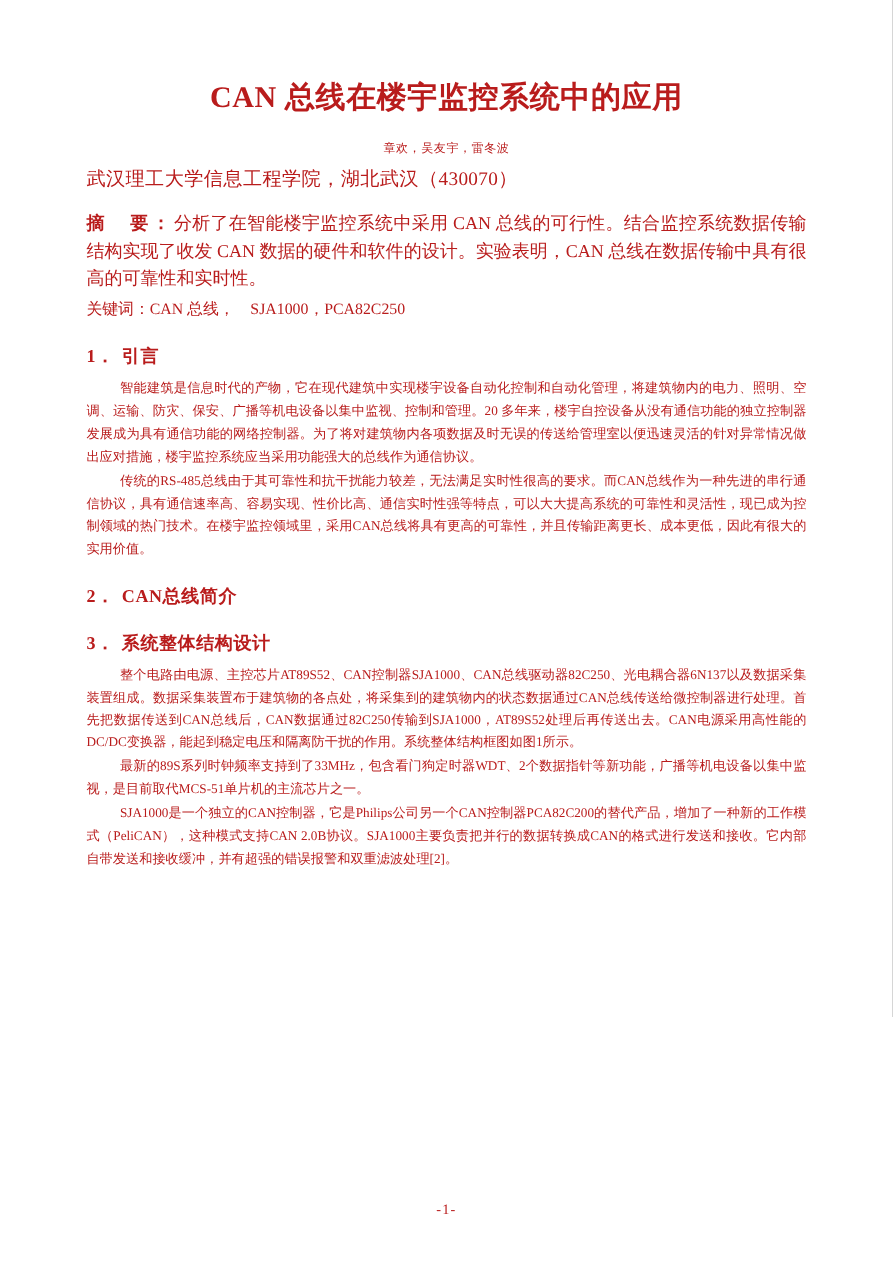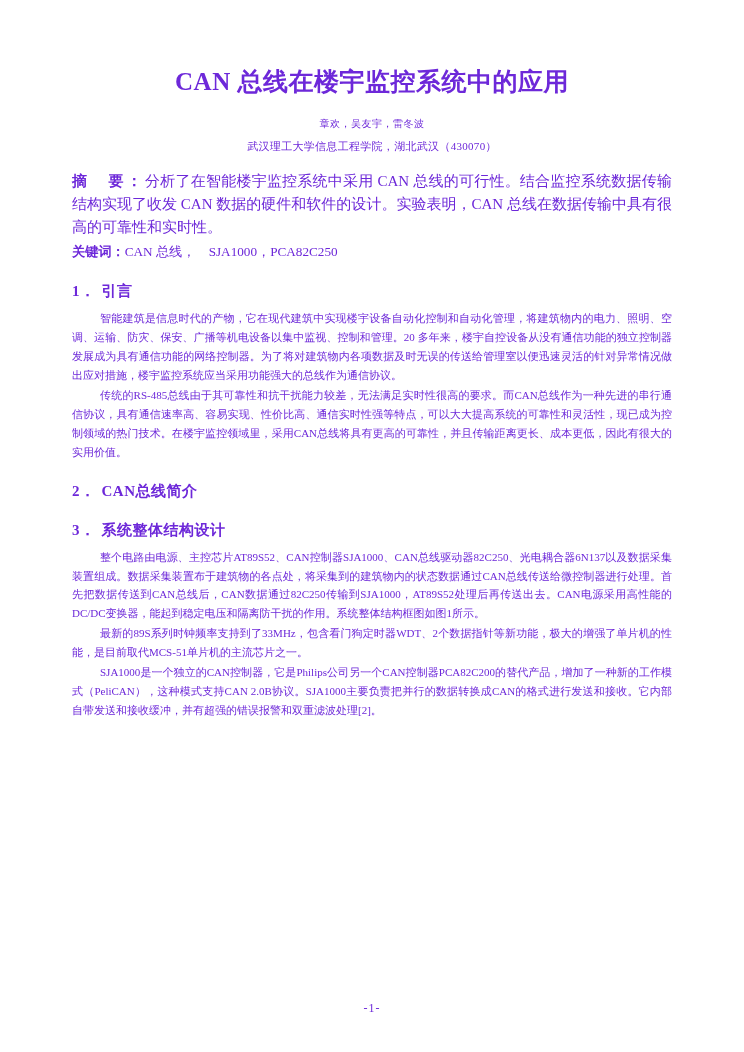--- a/index.html
+++ b/index.html
@@ -9,21 +9,21 @@
   }
   .page {
     width: 744px;
     height: 1052px;
     background: #ffffff;
     position: relative;
     box-sizing: border-box;
     margin: 0 auto;
     overflow: hidden;
     font-family: "Liberation Serif", "DejaVu Serif", serif;
-    color: #6d28d9;
+    color: #b91c1c;
   }
   .content {
     position: absolute;
     left: 72px;
     right: 72px;
     top: 66px;
   }
   .doc-title {
     font-family: "Liberation Serif", "DejaVu Serif", serif;
     font-size: 25px;
@@ -33,41 +33,40 @@
     margin: 0 0 18px 0;
     line-height: 1.3;
   }
   .authors {
     text-align: center;
     font-size: 10px;
     margin: 0 0 8px 0;
     letter-spacing: 0.5px;
   }
   .affiliation {
-    text-align: center;
-    font-size: 11px;
+    font-size: 16px;
     margin: 0 0 16px 0;
     letter-spacing: 0.3px;
   }
   .abstract-block {
     font-size: 15px;
     line-height: 1.55;
     text-align: justify;
     margin-bottom: 2px;
   }
   .abstract-label {
     font-weight: bold;
     letter-spacing: 3px;
   }
   .kw-line, .cat-line {
     font-size: 13.2px;
     line-height: 1.6;
   }
   .kw-label, .cat-label {
-    font-weight: bold;
+    font-weight: normal;
   }
   h2.section {
     font-size: 15px;
     font-weight: bold;
     margin: 20px 0 8px 0;
     letter-spacing: 0.5px;
   }
   h2.section .num {
     margin-right: 6px;
   }
@@ -116,21 +115,21 @@
     <p class="para">传统的RS-485总线由于其可靠性和抗干扰能力较差，无法满足实时性很高的要求。而CAN总线作为一种先进的串行通信协议，具有通信速率高、容易实现、性价比高、通信实时性强等特点，可以大大提高系统的可靠性和灵活性，现已成为控制领域的热门技术。在楼宇监控领域里，采用CAN总线将具有更高的可靠性，并且传输距离更长、成本更低，因此有很大的实用价值。</p>
 
     <h2 class="section">
       <span class="num">2．</span><span>CAN总线简介</span>
     </h2>
 
     <h2 class="section">
       <span class="num">3．</span><span>系统整体结构设计</span>
     </h2>
     <p class="para">整个电路由电源、主控芯片AT89S52、CAN控制器SJA1000、CAN总线驱动器82C250、光电耦合器6N137以及数据采集装置组成。数据采集装置布于建筑物的各点处，将采集到的建筑物内的状态数据通过CAN总线传送给微控制器进行处理。首先把数据传送到CAN总线后，CAN数据通过82C250传输到SJA1000，AT89S52处理后再传送出去。CAN电源采用高性能的DC/DC变换器，能起到稳定电压和隔离防干扰的作用。系统整体结构框图如图1所示。</p>
-    <p class="para">最新的89S系列时钟频率支持到了33MHz，包含看门狗定时器WDT、2个数据指针等新功能，极大的增强了单片机的性能，是目前取代MCS-51单片机的主流芯片之一。</p>
+    <p class="para">最新的89S系列时钟频率支持到了33MHz，包含看门狗定时器WDT、2个数据指针等新功能，广播等机电设备以集中监视，是目前取代MCS-51单片机的主流芯片之一。</p>
     <p class="para">SJA1000是一个独立的CAN控制器，它是Philips公司另一个CAN控制器PCA82C200的替代产品，增加了一种新的工作模式（PeliCAN），这种模式支持CAN 2.0B协议。SJA1000主要负责把并行的数据转换成CAN的格式进行发送和接收。它内部自带发送和接收缓冲，并有超强的错误报警和双重滤波处理[2]。</p>
 
   </div>
 
   <div class="footer">
     <span>-1-</span>
   </div>
 </div>
 
 </body></html>

